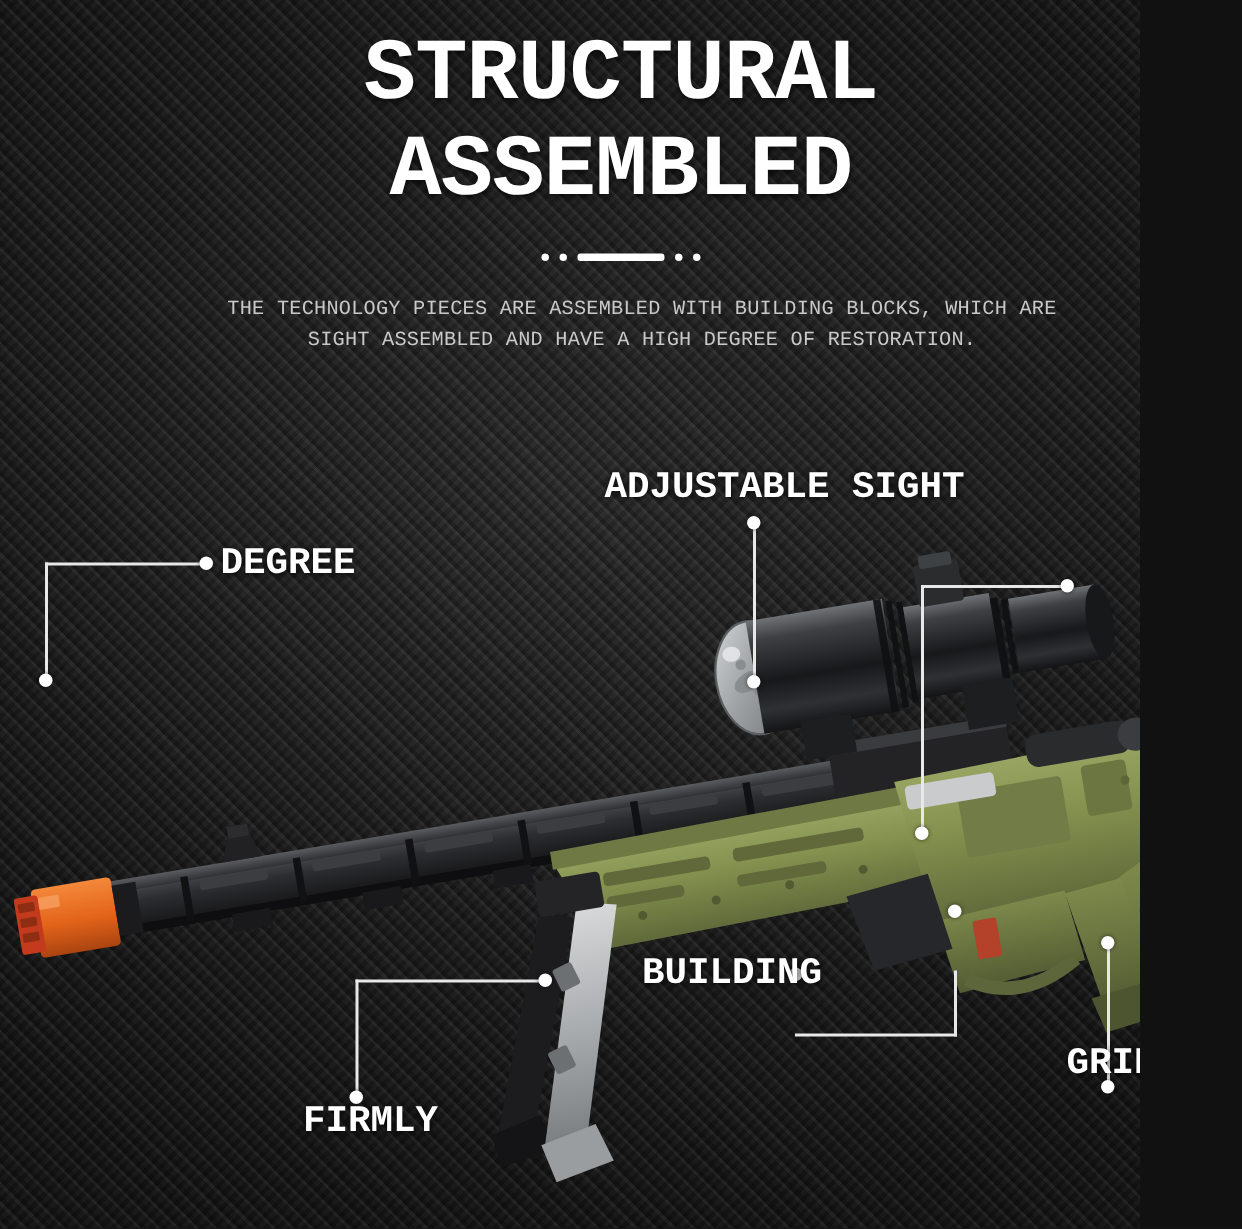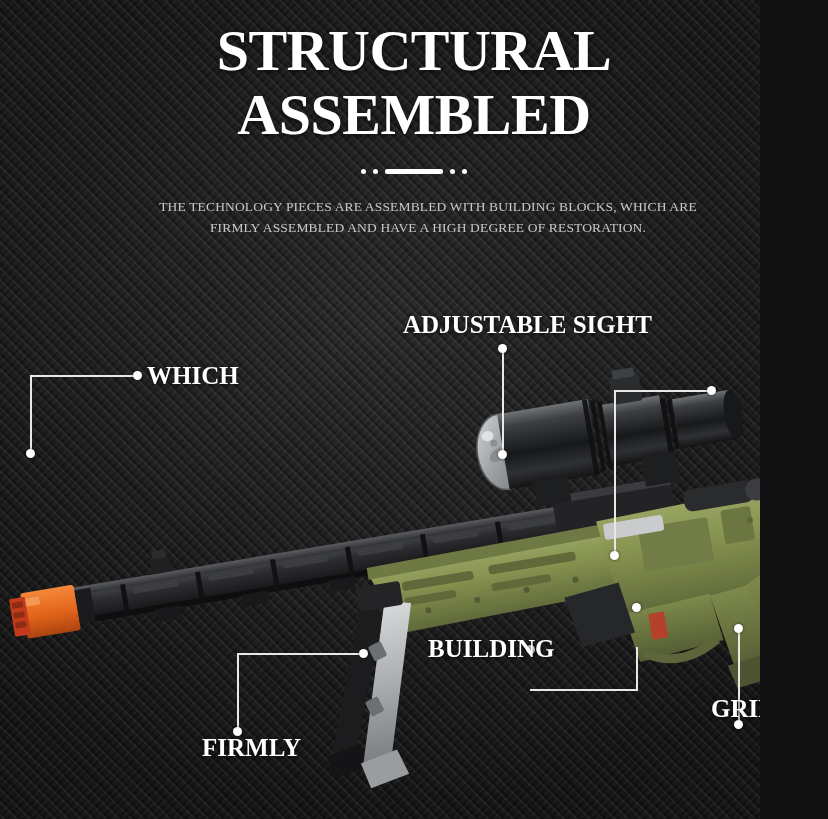--- a/index.html
+++ b/index.html
@@ -5,21 +5,21 @@
   html, body {
     margin: 0;
     padding: 0;
     background: #111;
   }
   #page {
     position: relative;
     width: 760px;
     height: 819px;
     overflow: hidden;
-    font-family: Liberation Serif, serif;
+    font-family: Liberation Mono, monospace;
     background-color: #232323;
     background-image:
       repeating-linear-gradient(
         45deg,
         rgba(255,255,255,0.000) 0px,
         rgba(255,255,255,0.000) 2px,
         rgba(255,255,255,0.045) 2px,
         rgba(255,255,255,0.045) 4px,
         rgba(0,0,0,0.22) 4px,
         rgba(0,0,0,0.22) 7px,
@@ -131,21 +131,21 @@
     <div class="divider">
       <span class="dot"></span>
       <span class="dot"></span>
       <span class="bar"></span>
       <span class="dot"></span>
       <span class="dot"></span>
     </div>
 
     <div class="subtitle">
       <div>THE TECHNOLOGY PIECES ARE ASSEMBLED WITH BUILDING BLOCKS, WHICH ARE</div>
-      <div>FIRMLY ASSEMBLED AND HAVE A HIGH DEGREE OF RESTORATION.</div>
+      <div>SIGHT ASSEMBLED AND HAVE A HIGH DEGREE OF RESTORATION.</div>
     </div>
   </div>
 
   <svg id="product" viewBox="0 0 828 819">
     <defs>
       <linearGradient id="gBarrel" x1="0" y1="0" x2="0" y2="1">
         <stop offset="0%" stop-color="#47484b"></stop>
         <stop offset="35%" stop-color="#2c2d30"></stop>
         <stop offset="100%" stop-color="#151517"></stop>
       </linearGradient>
@@ -347,21 +347,21 @@
       </g>
     </g>
   </svg>
 
   <div class="leader" style="left:30px; top:375px; width:110px; height:80px;">
     <div class="seg h" style="left:0; top:0; width:108px;"></div>
     <div class="seg v" style="left:0; top:0; height:80px;"></div>
   </div>
   <div class="node" style="left:133px; top:371px;"></div>
   <div class="node" style="left:26px; top:449px;"></div>
-  <div class="callout-label" style="left:147px; top:365px;">WHICH</div>
+  <div class="callout-label" style="left:147px; top:365px;">DEGREE</div>
 
   <div class="leader" style="left:502px; top:348px; width:3px; height:106px;">
     <div class="seg v" style="left:0; top:0; height:106px;"></div>
   </div>
   <div class="node" style="left:498px; top:344px;"></div>
   <div class="node" style="left:498px; top:450px;"></div>
   <div class="callout-label" style="left:403px; top:314px;">ADJUSTABLE SIGHT</div>
 
   <div class="leader" style="left:614px; top:390px; width:100px; height:166px;">
     <div class="seg h" style="left:0; top:0; width:98px;"></div>

